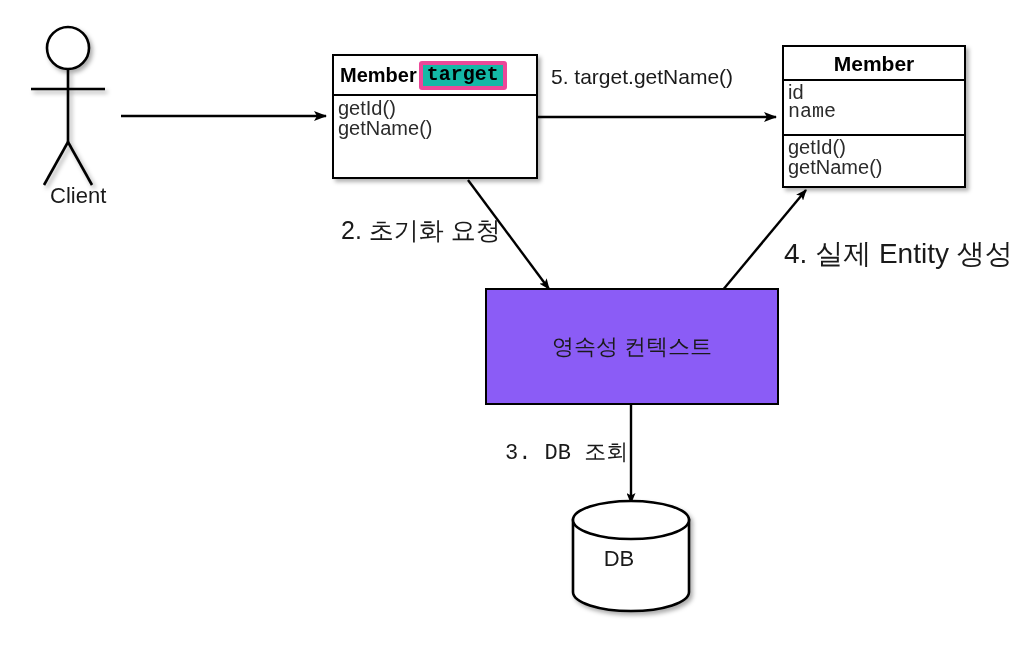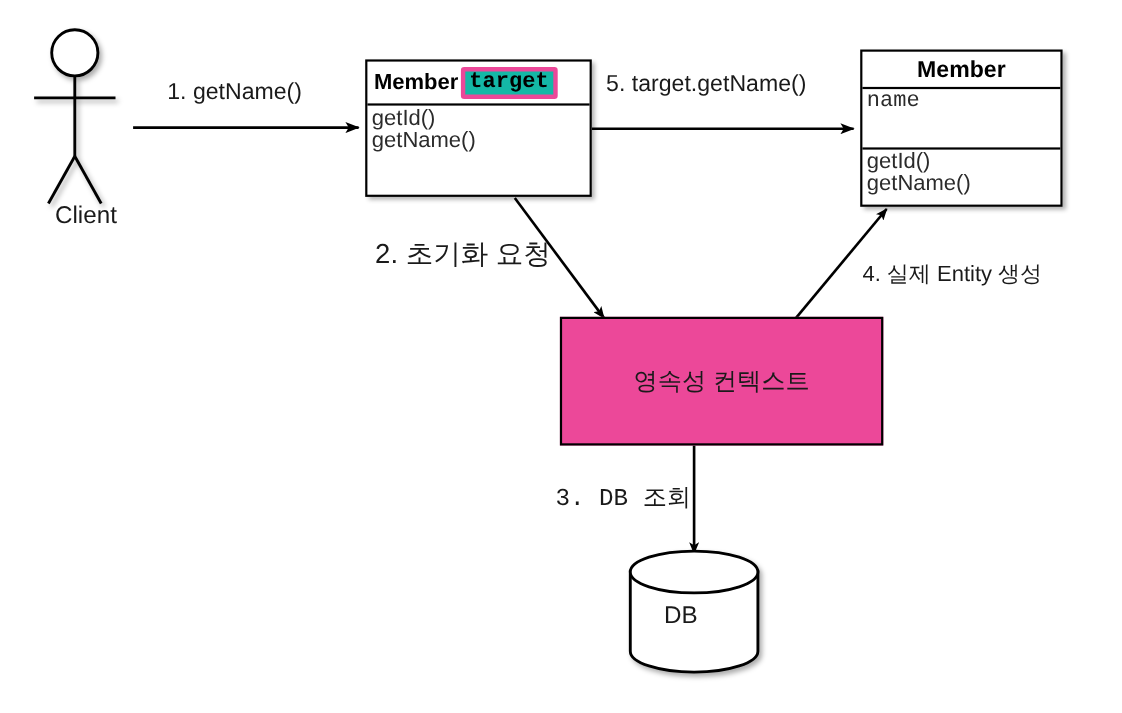--- a/index.html
+++ b/index.html
@@ -81,28 +81,27 @@
     margin-left: 2px;
     background: #14b8a6;
     line-height: 1;
     box-sizing: border-box;
     font-family: Liberation Mono, monospace;
   }
 
   
   .plainbox {
     position: absolute;
-    background: #ec4899;
+    background: #8b5cf6;
     border: 2px solid #000;
     box-sizing: border-box;
     display: flex;
     align-items: center;
     justify-content: center;
     color: #1a1a1a;
-    margin-left: 24px;
   }
 
   
   .db-label {
     position: absolute;
     color: #1a1a1a;
     text-align: center;
   }
 </style>
 </head>
@@ -158,37 +157,37 @@
     </div>
     <div class="uml-section" style="padding-top:2px;">
       <div class="uml-row" style="font-size:20px;">getId()</div>
       <div class="uml-row" style="font-size:20px;">getName()</div>
     </div>
   </div>
 
   <div class="umlbox" style="left:782px; top:45px; width:184px; height:143px;">
     <div class="uml-title" style="height:34px; font-size:21px;">Member</div>
     <div class="uml-section div" style="height:55px; padding-top:1px;">
+      <div class="uml-row" style="font-size:20px;">id</div>
       <div class="uml-row" style="font-size:20px;font-family:Liberation Mono, monospace;">name</div>
     </div>
     <div class="uml-section" style="padding-top:1px;">
       <div class="uml-row" style="font-size:20px;">getId()</div>
       <div class="uml-row" style="font-size:20px;">getName()</div>
     </div>
   </div>
 
   <div class="plainbox" style="left:485px; top:288px; width:294px; height:117px; font-size:22px;">
     <span>영속성 컨텍스트</span>
   </div>
 
   <div class="db-label" style="left:573px; top:546px; width:92px; font-size:22px;">DB</div>
 
-  <div class="lbl" style="left:152px; top:72px; font-size:21px;">1. getName()</div>
 
   <div class="lbl" style="left:341px; top:214px; font-size:25px;">2. 초기화 요청</div>
 
   <div class="lbl" style="left:505px; top:437px; font-size:22px;font-family:Liberation Mono, monospace;">3. DB 조회</div>
 
-  <div class="lbl" style="left:784px; top:235px; font-size:20px;">4. 실제 Entity 생성</div>
+  <div class="lbl" style="left:784px; top:235px; font-size:28px;">4. 실제 Entity 생성</div>
 
   <div class="lbl" style="left:551px; top:65px; font-size:21px;">5. target.getName()</div>
 
 </div>
 
 </body></html>

